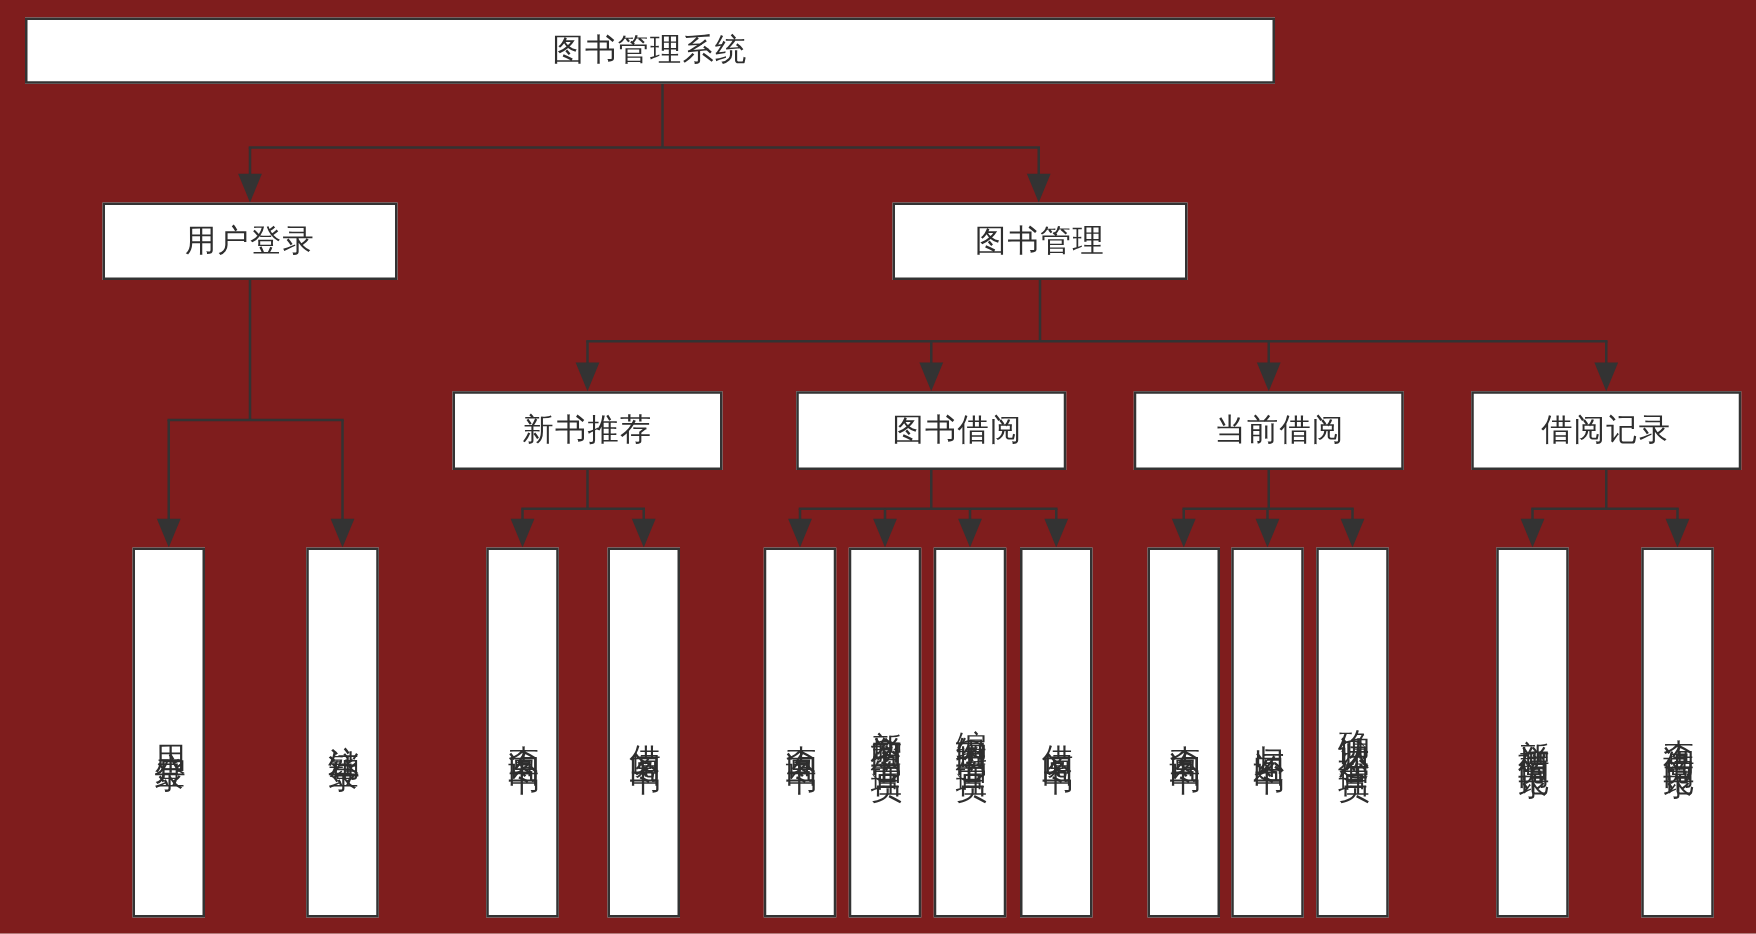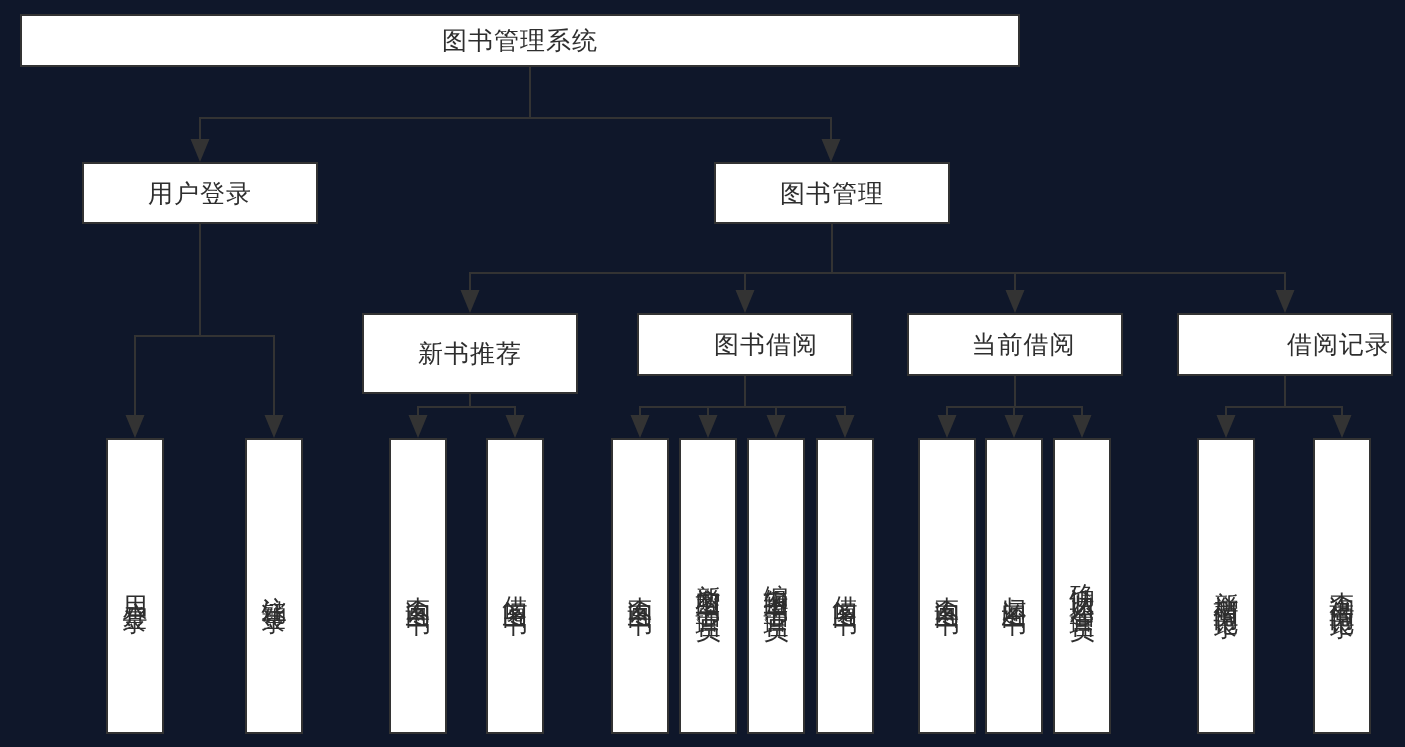--- a/index.html
+++ b/index.html
@@ -4,21 +4,21 @@
 <style>
   html, body {
     margin: 0;
     padding: 0;
     background: #ffffff;
   }
   .canvas {
     position: relative;
     width: 1405px;
     height: 747px;
-    background: #0f172a;
+    background: #7f1d1d;
     font-family: "Liberation Sans", sans-serif;
     overflow: hidden;
   }
   svg.connectors {
     position: absolute;
     left: 0;
     top: 0;
     z-index: 1;
   }
   .node {
@@ -132,30 +132,30 @@
     <span class="lbl">图书管理系统</span>
   </div>
 
   <div class="node" style="left:82px; top:162px; width:236px; height:62px;">
     <span class="lbl">用户登录</span>
   </div>
   <div class="node" style="left:714px; top:162px; width:236px; height:62px;align-items:center;">
     <span class="lbl">图书管理</span>
   </div>
 
-  <div class="node" style="left:362px; top:313px; width:216px; height:81px;">
+  <div class="node" style="left:362px; top:313px; width:216px; height:63px;">
     <span class="lbl">新书推荐</span>
   </div>
   <div class="node" style="left:637px; top:313px; width:216px; height:63px;padding-left:42px;">
     <span class="lbl">图书借阅</span>
   </div>
   <div class="node" style="left:907px; top:313px; width:216px; height:63px;padding-left:17px;">
     <span class="lbl">当前借阅</span>
   </div>
-  <div class="node" style="left:1177px; top:313px; width:216px; height:63px;justify-content:flex-end;">
+  <div class="node" style="left:1177px; top:313px; width:216px; height:63px;">
     <span class="lbl">借阅记录</span>
   </div>
 
   <div class="node leaf" style="left:106px; top:438px; width:58px; height:296px;">
     <span class="lbl">用户登录</span>
   </div>
   <div class="node leaf" style="left:245px; top:438px; width:58px; height:296px;">
     <span class="lbl">注销登录</span>
   </div>
 

